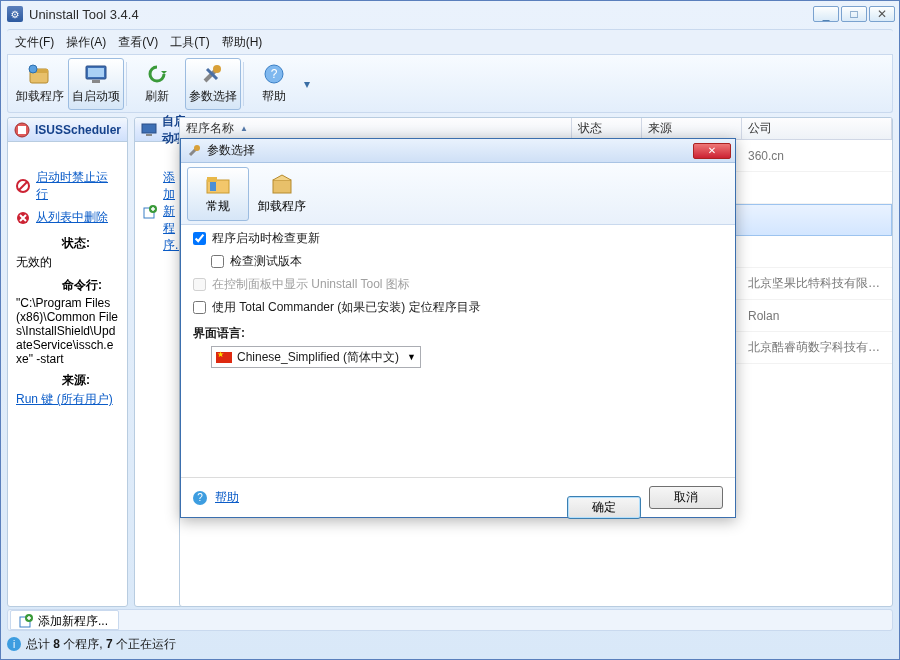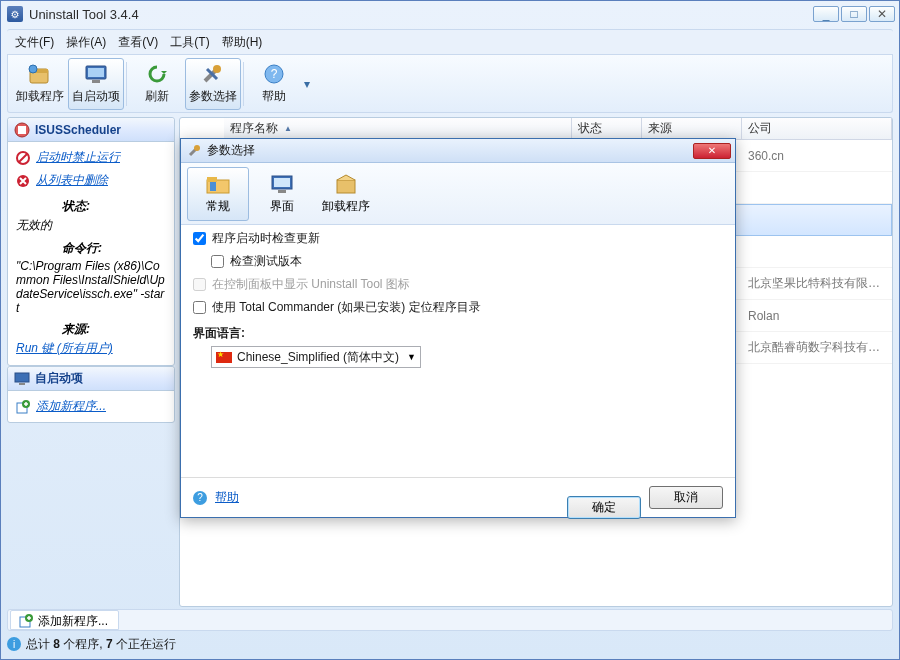--- a/index.html
+++ b/index.html
@@ -19,32 +19,32 @@
 
 .toolbar { height: 58px; background: linear-gradient(#f7fbff,#e3eefb); border:1px solid #c9d9ee; border-top:none; margin:0 6px; display:flex; align-items:center; padding: 2px 4px; gap:0; border-radius:0 0 3px 3px;}
 .tool-btn { width: 56px; height: 52px; display:flex; flex-direction:column; align-items:center; justify-content:center; gap:2px; border:1px solid transparent; border-radius:3px; cursor:pointer;}
 .tool-btn.active { background: linear-gradient(#fff,#d6e6f7); border:1px solid #9cbce0; }
 .tool-btn .ticon { width:28px; height:24px; display:flex;align-items:center;justify-content:center;}
 .tool-btn .tlabel { font-size:12px; color:#1a1a1a; }
 .tool-sep { width:1px; height:44px; background:#c9d9ee; margin:0 2px;}
 .tool-drop { width:10px; display:flex;align-items:center;justify-content:center;color:#3a6ea5;}
 
 .body-area { flex:1; display:flex; margin:4px 6px 0 6px; gap:4px; min-height:0;}
-.sidebar { width: 168px; display:flex; flex-direction:column; }
+.sidebar { width: 168px; display:flex; flex-direction:row; gap:6px;}
 .panel { background:#fff; border:1px solid #b8cce0; border-radius:3px; }
 .panel-head { height:24px; background: linear-gradient(#f2f7fd,#dfeafe,#cfe0fb); border-bottom:1px solid #b8cce0; display:flex; align-items:center; gap:5px; padding:0 6px; font-weight:bold; color:#15428b; border-radius:3px 3px 0 0;}
-.panel-body { padding:4px 8px;font-style:italic; }
+.panel-body { padding:24px 8px; }
 .action-link { display:flex; align-items:center; gap:6px; padding:3px 0; color:#1a1a1a; cursor:pointer;}
 .action-link .lk { color:#0b5cc8; text-decoration:underline;}
 .kv-label { font-weight:bold; margin-top:6px;margin-left:46px; }
 .kv-val { margin:2px 0 4px 0; word-break:break-all; }
 .kv-val .lk { color:#0b5cc8; text-decoration:underline; cursor:pointer;}
 
 .main { flex:1; background:#fff; border:1px solid #b8cce0; border-radius:3px; display:flex; flex-direction:column; min-width:0;}
-.grid-head { height:22px; background: linear-gradient(#fdfdfe,#eef2f7); border-bottom:1px solid #d0d7e5; display:flex;margin-left:44px; }
+.grid-head { height:22px; background: linear-gradient(#fdfdfe,#eef2f7); border-bottom:1px solid #d0d7e5; display:flex; }
 .gh { border-right:1px solid #d0d7e5; padding:3px 6px; color:#333; display:flex;align-items:center;}
 .gh.sort::after{content:"▲"; font-size:8px; color:#5478a9; margin-left:6px;}
 .rows { flex:1; overflow:hidden; position:relative;}
 .row { height:32px; display:flex; align-items:center; border-bottom:1px solid #f2f2f2;}
 .row.sel { background: linear-gradient(#e9f2ff,#d3e6ff); border:1px solid #9cc3ef;}
 .cell { padding:0 6px; color:#777; white-space:nowrap; overflow:hidden; text-overflow:ellipsis;}
 
 .bottom-bar { height:22px; margin:2px 6px 0 6px; background:#eef4fc; border:1px solid #c9d9ee; border-radius:3px; display:flex; align-items:center;}
 .bottom-tab { height:20px; border:1px solid #c9d9ee; background:#fff; margin-left:2px; padding:2px 10px 0 8px; border-radius:2px 2px 0 0; display:flex; align-items:center; gap:5px; cursor:pointer;}
 .status { height:22px; margin:2px 6px 4px 6px; display:flex; align-items:center; gap:5px; color:#1a1a1a;}
@@ -317,30 +317,20 @@
             <rect x="3" y="8" width="22" height="13" fill="#f3c76b" stroke="#c99a30"></rect>
             <rect x="3" y="5" width="10" height="5" fill="#e8b84a"></rect>
             <rect x="6" y="10" width="6" height="9" fill="#4a8fd6"></rect>
           </svg>
         </span>
       <span>常规</span>
     </div>
     <div class="dlg-tab">
       <span>
           <svg width="28" height="24">
-            <rect x="4" y="4" width="20" height="13" fill="#3d6fb5" stroke="#2a4f87"></rect>
-            <rect x="6" y="6" width="16" height="9" fill="#cfe6fb"></rect>
-            <rect x="10" y="18" width="8" height="3" fill="#888"></rect>
-          </svg>
-        </span>
-      <span>界面</span>
-    </div>
-    <div class="dlg-tab">
-      <span>
-          <svg width="28" height="24">
             <rect x="5" y="8" width="18" height="13" fill="#e8c06a" stroke="#b58a2e"></rect>
             <path d="M5 8 L14 3 L23 8" fill="#f3d48a" stroke="#b58a2e"></path>
           </svg>
         </span>
       <span>卸载程序</span>
     </div>
   </div>
   <div class="dlg-body">
     <label class="chk-row">
         <input type="checkbox" checked="" style="">

